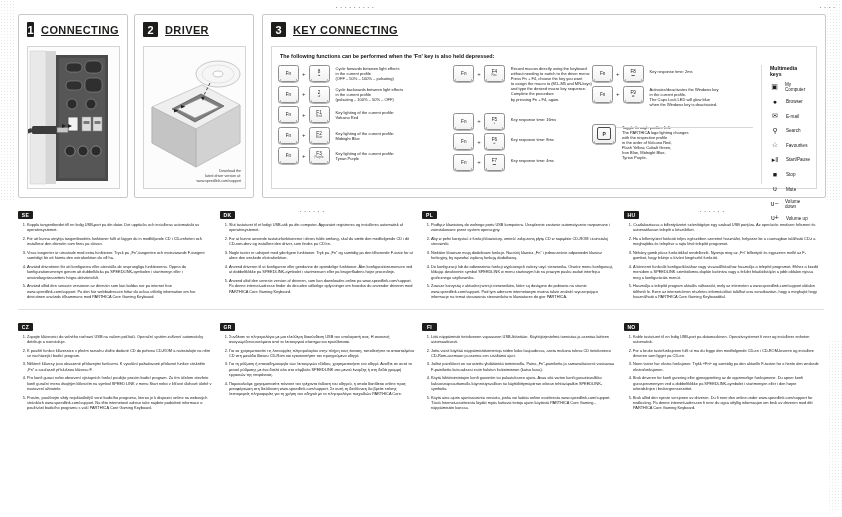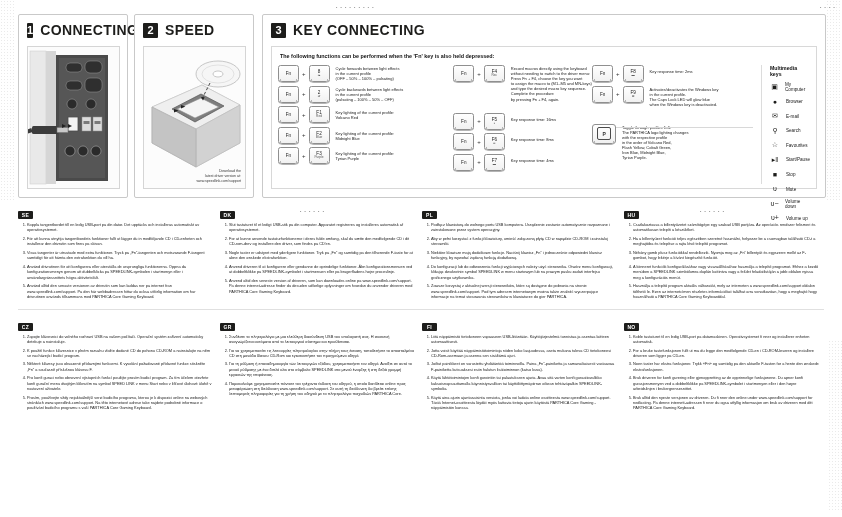--- a/index.html
+++ b/index.html
@@ -28,21 +28,21 @@
   #panel-connecting{left:18px;top:14px;width:108px;height:182px;}
   #panel-driver{left:134px;top:14px;width:118px;height:182px;}
   #panel-keys{left:262px;top:14px;width:562px;height:182px;}
 
   .num{
     width:15px;height:15px;background:#1d1d1b;color:#fff;
     font-size:11px;font-weight:bold;display:flex;align-items:center;justify-content:center;
     border-radius:1px;
   }
   .panel-head{display:flex;align-items:center;gap:7px;padding:7px 8px 0 8px;}
-  .panel-title{font-size:14px;font-weight:bold;letter-spacing:.4px;color:#1d1d1b;}
+  .panel-title{font-size:11px;font-weight:bold;letter-spacing:.4px;color:#1d1d1b;text-decoration:underline;}
 
   
   .pic{position:absolute;border:1px solid #d5d5d5;background:#fbfbfb;overflow:hidden;}
   #connect-pic{left:8px;top:31px;width:91px;height:141px;}
   #driver-pic{left:8px;top:31px;width:101px;height:141px;}
 
   .caption{position:absolute;right:4px;bottom:4px;text-align:right;font-size:3.6px;line-height:5px;color:#3a3a3a;}
 
   
   .ka-box{position:absolute;left:8px;top:31px;right:8px;bottom:8px;border:1px solid #d8d8d8;}
@@ -159,21 +159,21 @@
 
         <path d="M34 77 l4 2 -4 2z" fill="#222"></path>
         <path d="M40 77 l4 2 -4 2z" fill="#222"></path>
       </svg>
     </div>
   </div>
 
   <div class="panel" id="panel-driver">
     <div class="panel-head">
       <div class="num">2</div>
-      <div class="panel-title">SPEED</div>
+      <div class="panel-title">DRIVER</div>
     </div>
     <div class="pic" id="driver-pic">
       <svg width="101" height="141" viewBox="0 0 101 141">
         <rect x="0" y="0" width="101" height="141" fill="#fcfcfc"></rect>
 
         <path d="M8 60 L58 38 L96 58 L96 96 L52 120 L8 96 Z" fill="#e3e3e3" stroke="#c2c2c2" stroke-width=".7"></path>
         <path d="M8 60 L58 38 L96 58 L52 82 Z" fill="#efefef" stroke="#c8c8c8" stroke-width=".7"></path>
         <path d="M52 82 L96 58 L96 96 L52 120 Z" fill="#d2d2d2" stroke="#bbb" stroke-width=".7"></path>
         <path d="M8 60 L52 82 L52 120 L8 96 Z" fill="#c4c4c4" stroke="#b0b0b0" stroke-width=".7"></path>
 

